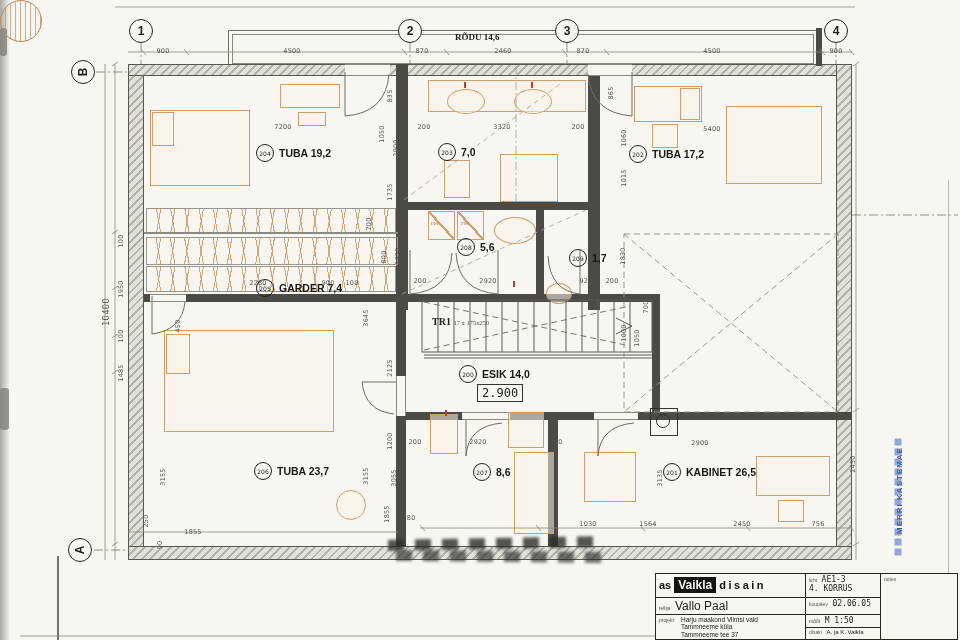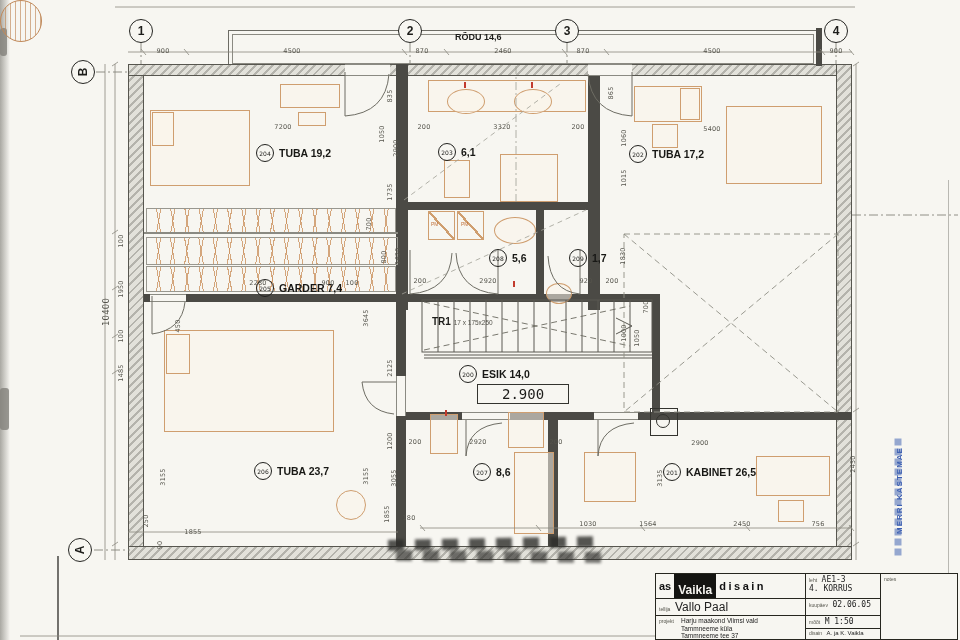--- a/index.html
+++ b/index.html
@@ -28,35 +28,35 @@
   .dim.b{font-size:8.5px;}
   .room{position:absolute;display:flex;align-items:center;gap:5px;white-space:nowrap;
         font-weight:bold;font-size:10.5px;color:#181815;}
   .rnum{display:inline-flex;align-items:center;justify-content:center;flex:none;
         width:18px;height:18px;border:1.3px solid #22221f;border-radius:50%;
         font-weight:normal;font-size:6px;font-family:"DejaVu Sans",sans-serif;color:#22221f;}
   .bub{position:absolute;display:flex;align-items:center;justify-content:center;
        width:24px;height:24px;border:1.4px solid #26262。3;border:1.4px solid #262623;border-radius:50%;
        background:#f7f6f1;font-size:12px;font-weight:bold;color:#1d1d1a;}
   .bub .rot{transform:rotate(-90deg);display:block;}
-  .lbl{position:absolute;color:#1d1d1a;white-space:nowrap;}
+  .lbl{position:absolute;color:#1d1d1a;white-space:nowrap;font-family:Liberation Serif, serif;}
   
   .smear{position:absolute;height:11px;filter:blur(1.6px);opacity:.8;
          background:repeating-linear-gradient(90deg,#2c2c29 0 16px,rgba(0,0,0,0) 16px 27px);}
   
   .tblock{position:absolute;left:655px;top:573px;width:303px;height:67px;border:1.5px solid #26261f;
           display:flex;background:#f7f6f1;font-size:5.5px;color:#3a3a33;}
   .tb-left{width:225px;display:flex;flex-direction:column;border-right:1px solid #26261f;}
   .tb-notes{flex:1;padding:2px 3px;font-size:5.5px;}
   .tb-r{display:flex;border-bottom:1px solid #26261f;}
   .tb-r:last-child{border-bottom:none;flex:1;}
   .tb-c{padding:1px 3px;position:relative;}
   .tb-brand{width:150px;border-right:1px solid #26261f;display:flex;align-items:center;gap:3px;
             font-weight:bold;font-size:11px;color:#111;}
-  .tb-brand .bbox{background:#141411;color:#f5f4ef;padding:9px 4px 1px 4px;font-size:12px;}
+  .tb-brand .bbox{background:#141411;color:#f5f4ef;padding:1px 4px 1px 4px;font-size:12px;}
   .tb-brand .suf{letter-spacing:2.5px;}
   .mono{font-family:"DejaVu Sans Mono",monospace;font-size:8px;color:#222;}
   .tb-lab{font-size:5px;color:#55554c;margin-right:3px;}
   .stamp{position:absolute;left:868px;top:420px;width:60px;height:150px;pointer-events:none;}
   .stamp .s1{position:absolute;left:-44px;top:66px;transform:rotate(-90deg);transform-origin:center;
              width:150px;text-align:center;color:#3a5cb0;font-weight:bold;font-size:8px;letter-spacing:1px;}
   .stamp .s2{position:absolute;left:-30px;top:72px;transform:rotate(-90deg);width:120px;height:7px;
              background:repeating-linear-gradient(90deg,#4668b5 0 7px,rgba(0,0,0,0) 7px 10px);
              opacity:.55;filter:blur(.4px);}
   .badge{position:absolute;left:16px;top:562px;width:56px;height:62px;background:#9c9b96;
@@ -196,43 +196,43 @@
     <path d="M20,636 H655" stroke="#8a897f" stroke-width="0.8"></path>
 
     <path d="M800,634 C810,600 824,584 833,590 C841,596 832,622 818,636 C836,611 850,601 856,609 C861,616 851,632 844,635 C857,624 868,615 874,621 C879,626 872,636 866,637 C878,627 890,619 896,625 C901,630 894,639 888,639 M900,610 C903,623 908,634 918,638" stroke="#161613" stroke-width="2.6" fill="none" stroke-linecap="round"></path>
   </svg>
 
   <div class="lbl" style="left:432px;top:316px;font-size:10px;font-weight:bold;">
     <span>TR1</span>
     <span style="font-weight:normal;font-size:6.5px;color:#55544c;">17 x 175x250</span>
   </div>
 
-  <div class="lbl" style="left:477px;top:384px;border:1px solid #33332e;padding:1px 24px;font-size:14px;font-family:'DejaVu Sans Mono',monospace;">2.900</div>
+  <div class="lbl" style="left:477px;top:384px;border:1px solid #33332e;padding:1px 4px;font-size:12px;font-family:'DejaVu Sans Mono',monospace;">2.900</div>
 
   <div class="lbl" style="left:431px;top:221px;font-size:5px;color:#c2733c;">PM</div>
   <div class="lbl" style="left:461px;top:221px;font-size:5px;color:#c2733c;">PM</div>
 
   <div id="rooms">
       <div class="room" style="left: 256px; top: 144px;">
         <span class="rnum">204</span>
         <span>TUBA 19,2</span>
       </div>
       <div class="room" style="left: 438px; top: 143px;">
         <span class="rnum">203</span>
-        <span>6,1</span>
+        <span>7,0</span>
       </div>
       <div class="room" style="left: 629px; top: 145px;">
         <span class="rnum">202</span>
         <span>TUBA 17,2</span>
       </div>
       <div class="room" style="left: 256px; top: 279px;">
         <span class="rnum">205</span>
         <span>GARDER 7,4</span>
       </div>
-      <div class="room" style="left: 457px; top: 249px; margin-left: 32px;">
+      <div class="room" style="left: 457px; top: 238px;">
         <span class="rnum">208</span>
         <span>5,6</span>
       </div>
       <div class="room" style="left: 569px; top: 249px;">
         <span class="rnum">209</span>
         <span>1,7</span>
       </div>
       <div class="room" style="left: 459px; top: 365px;">
         <span class="rnum">200</span>
         <span>ESIK 14,0</span>

